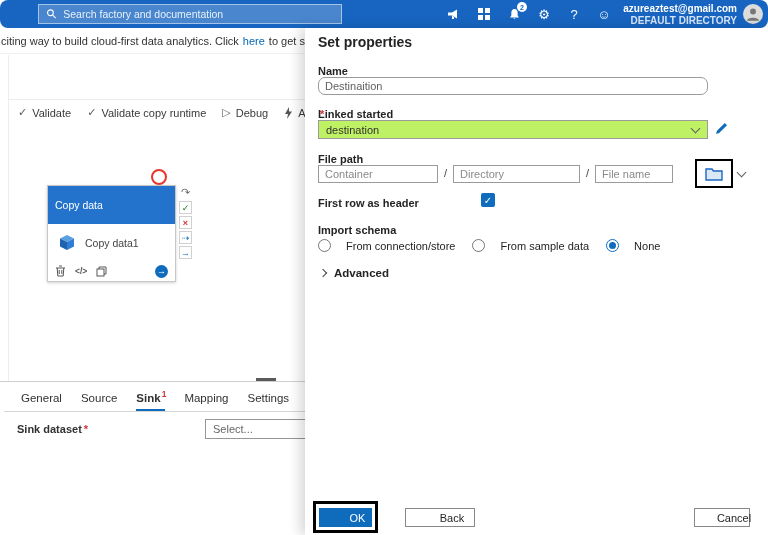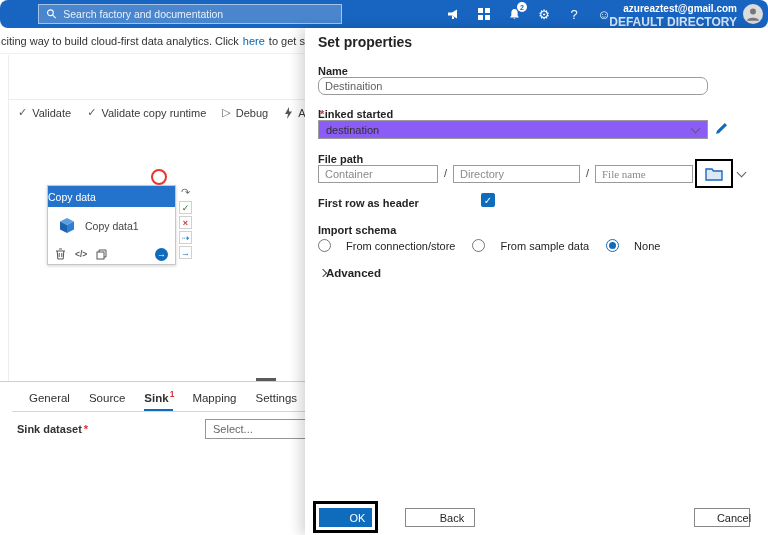--- a/index.html
+++ b/index.html
@@ -31,21 +31,21 @@
     display:flex; align-items:center; gap:14px;
   }
   .tb-icon { position:relative; width:16px; height:16px; display:flex; align-items:center; justify-content:center; font-size:13px; color:#fff; cursor:pointer; }
   .tb-badge {
     position:absolute; top:-4px; right:-5px; width:10px; height:10px; border-radius:50%;
     background:#fff; color:#1765c1; font-size:7px; font-weight:bold;
     display:flex; align-items:center; justify-content:center;
   }
   .account { position:absolute; right:31px; top:3px; text-align:right; line-height:1.2; }
   .account .email { font-size:10px; font-weight:bold; }
-  .account .dir { font-size:12px; font-weight:bold; color:#d6e4f7;text-align:center; }
+  .account .dir { font-size:10px; font-weight:bold; color:#d6e4f7; }
   .avatar {
     position:absolute; right:5px; top:4px; width:20px; height:20px; border-radius:50%;
     background:#dcdcdc; display:flex; align-items:center; justify-content:center; overflow:hidden;
   }
   
   .banner {
     position:absolute; top:28px; left:0; right:0; height:26px; background:#fff;
     border-bottom:1px solid #f0f0f0;
     display:flex; align-items:center; font-size:11px; color:#323130;
     white-space:nowrap; overflow:hidden; padding-left:1px;
@@ -64,22 +64,22 @@
   .tool-play { color:#565656; font-size:11px; }
   .red-circle {
     position:absolute; left:151px; top:169px; width:16px; height:16px;
     border:2px solid #e8352c; border-radius:50%; z-index:3;
   }
   .activity {
     position:absolute; left:47px; top:185px; width:129px; background:#fff;
     border:1px solid #c8c8c8; box-shadow:0 1px 3px rgba(0,0,0,.18); z-index:2;
   }
   .activity-header {
-    height:21px; background:#2373cd; color:#fff; font-size:10.5px;
-    display:flex; align-items:center; 
+    height:38px; background:#2373cd; color:#fff; font-size:10.5px;
+    display:flex; align-items:center; padding-left:7px;
   }
   .activity-body {
     height:37px; display:flex; align-items:center; gap:9px; padding-left:10px;
     font-size:10.5px; color:#444;
   }
   .activity-footer { height:20px; display:flex; align-items:center; gap:9px; padding:0 7px; }
   .af-icon { display:flex; align-items:center; cursor:pointer; color:#565656; }
   .code-glyph { font-size:8.5px; font-weight:bold; color:#565656; }
   .arrow-circle {
     margin-left:auto; width:13px; height:13px; border-radius:50%;
@@ -89,21 +89,21 @@
   .connectors { position:absolute; left:179px; top:186px; display:flex; flex-direction:column; gap:2px; z-index:2; }
   .conn {
     width:13px; height:13px; background:#fff; border:1px solid #d0d0d0;
     font-size:9px; display:flex; align-items:center; justify-content:center; cursor:pointer;
   }
   .conn.free { border:none; background:transparent; font-size:11px; }
   .c-grey { color:#6d6d6d; } .c-green { color:#107c10; } .c-red { color:#d13438; font-weight:bold; } .c-blue { color:#0f6cbd; }
   .canvas-hline { position:absolute; left:0; top:381px; width:305px; height:1px; background:#cfcfcf; }
   .scroll-dash { position:absolute; left:256px; top:378px; width:20px; height:3px; background:#5a5a5a; }
   .tabs {
-    position:absolute; left:12px; top:384px; width:305px; height:28px; background:#fff;
+    position:absolute; left:4px; top:384px; width:305px; height:28px; background:#fff;
     border-bottom:1px solid #d6d6d6;
     display:flex; align-items:stretch; gap:19px; padding-left:17px;
     font-size:11.5px; color:#323130; white-space:nowrap; overflow:hidden;
   }
   .tab { display:flex; align-items:center; cursor:pointer; position:relative; }
   .tab.active { font-weight:bold; box-shadow:inset 0 -2px 0 #0f6cbd; }
   .tab-badge { font-size:8.5px; color:#d13438; position:relative; top:-4px; left:1px; }
   .sink-label { position:absolute; left:17px; top:423px; font-size:11px; font-weight:bold; color:#323130; }
   .req { color:#d13438; margin-left:2px; }
   .sink-select {
@@ -122,35 +122,35 @@
   .f-label .req { position:static; }
   .txt-input {
     border:1px solid #9b9b9b; background:#fff; font-size:11px; color:#5f5f5f;
     padding:0 6px; font-family:"Liberation Sans",sans-serif; outline:none;
   }
   .txt-input::placeholder { color:#8a8a8a; }
   .lbl-name { left:13px; top:37px; }
   .in-name { left:13px; top:49px; width:390px; height:18px;border-radius:7px; }
   .lbl-linked { left:13px; top:80px; }
   .sel-linked {
-    left:13px; top:92px; width:390px; height:19px; border:1px solid #9b9b9b; background:#8b5cf6;
+    left:13px; top:92px; width:390px; height:19px; border:1px solid #9b9b9b; background:#bef264;
     font-size:11px; color:#323130; display:flex; align-items:center; padding-left:7px; cursor:pointer;
   }
   .sel-linked .chev { position:absolute; right:8px; top:4px; }
   .chev {
     width:7px; height:7px; border-right:1.5px solid #5f5f5f; border-bottom:1.5px solid #5f5f5f;
     transform:rotate(45deg); display:inline-block;
   }
   .pencil { left:410px; top:93px; width:16px; height:16px; cursor:pointer; }
   .lbl-filepath { left:13px; top:125px; }
   .in-container { left:13px;  top:137px; width:120px; height:18px; }
   .sep1 { left:139px; top:139px; font-size:11px; color:#444; }
   .in-directory { left:148px; top:137px; width:127px; height:18px; }
   .sep2 { left:281px; top:139px; font-size:11px; color:#444; }
-  .in-file { left:290px; top:137px; width:98px; height:18px;font-family:Liberation Serif, serif; }
+  .in-file { left:290px; top:137px; width:78px; height:18px; }
   .folder-annotation {
     left:390px; top:131px; width:38px; height:29px; border:2.5px solid #000;
     display:flex; align-items:center; justify-content:center; cursor:pointer; background:#fff;
   }
   .folder-annotation svg { position:static; }
   .chev-folder { left:433px; top:141px; }
   .lbl-firstrow { left:13px; top:169px; }
   .checkbox {
     left:176px; top:165px; width:14px; height:14px; background:#0f6cbd; border-radius:2px;
     color:#fff; font-size:10px; display:flex; align-items:center; justify-content:center; cursor:pointer;
@@ -158,21 +158,21 @@
   .lbl-import { left:13px; top:196px; }
   .radio-row { left:13px; top:211px; position:absolute; display:flex; gap:17px; align-items:center; font-size:11px; color:#242424; white-space:nowrap; }
   .radio-row * { position:static; }
   .radio-opt { display:flex; align-items:center; gap:15px; cursor:pointer; }
   .radio {
     width:13px; height:13px; border:1px solid #767676; border-radius:50%; background:#fff;
     display:flex; align-items:center; justify-content:center;
   }
   .radio.checked { border-color:#0f6cbd; }
   .radio.checked::after { content:""; width:7px; height:7px; border-radius:50%; background:#0f6cbd; display:block; }
-  .advanced { left:15px; top:239px; display:flex; align-items:center; gap:0; cursor:pointer; }
+  .advanced { left:15px; top:239px; display:flex; align-items:center; gap:8px; cursor:pointer; }
   .advanced * { position:static; }
   .chev-r {
     width:6px; height:6px; border-right:1.5px solid #444; border-top:1.5px solid #444;
     transform:rotate(45deg); display:inline-block;
   }
   .advanced span.adv-label { font-size:11.5px; font-weight:bold; color:#242424; }
   .ok-annotation { left:8px; top:473px; width:65px; height:32px; border:3px solid #000; }
   .btn { height:19px; font-size:11px; display:flex; align-items:center; justify-content:center; cursor:pointer;padding-left:24px; }
   .btn-ok { left:14px; top:480px; width:53px; background:#0f6cbd; border:1px solid #0f6cbd; color:#fff; }
   .btn-back { left:76px; top:480px; width:70px; background:#fff; border:1px solid #8a8886; color:#242424;margin-left:24px; }

